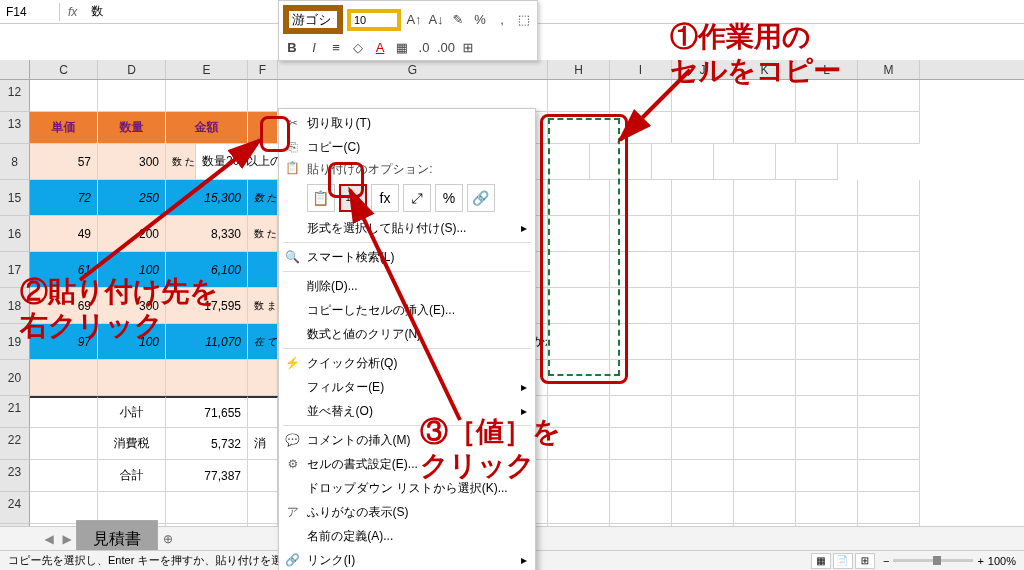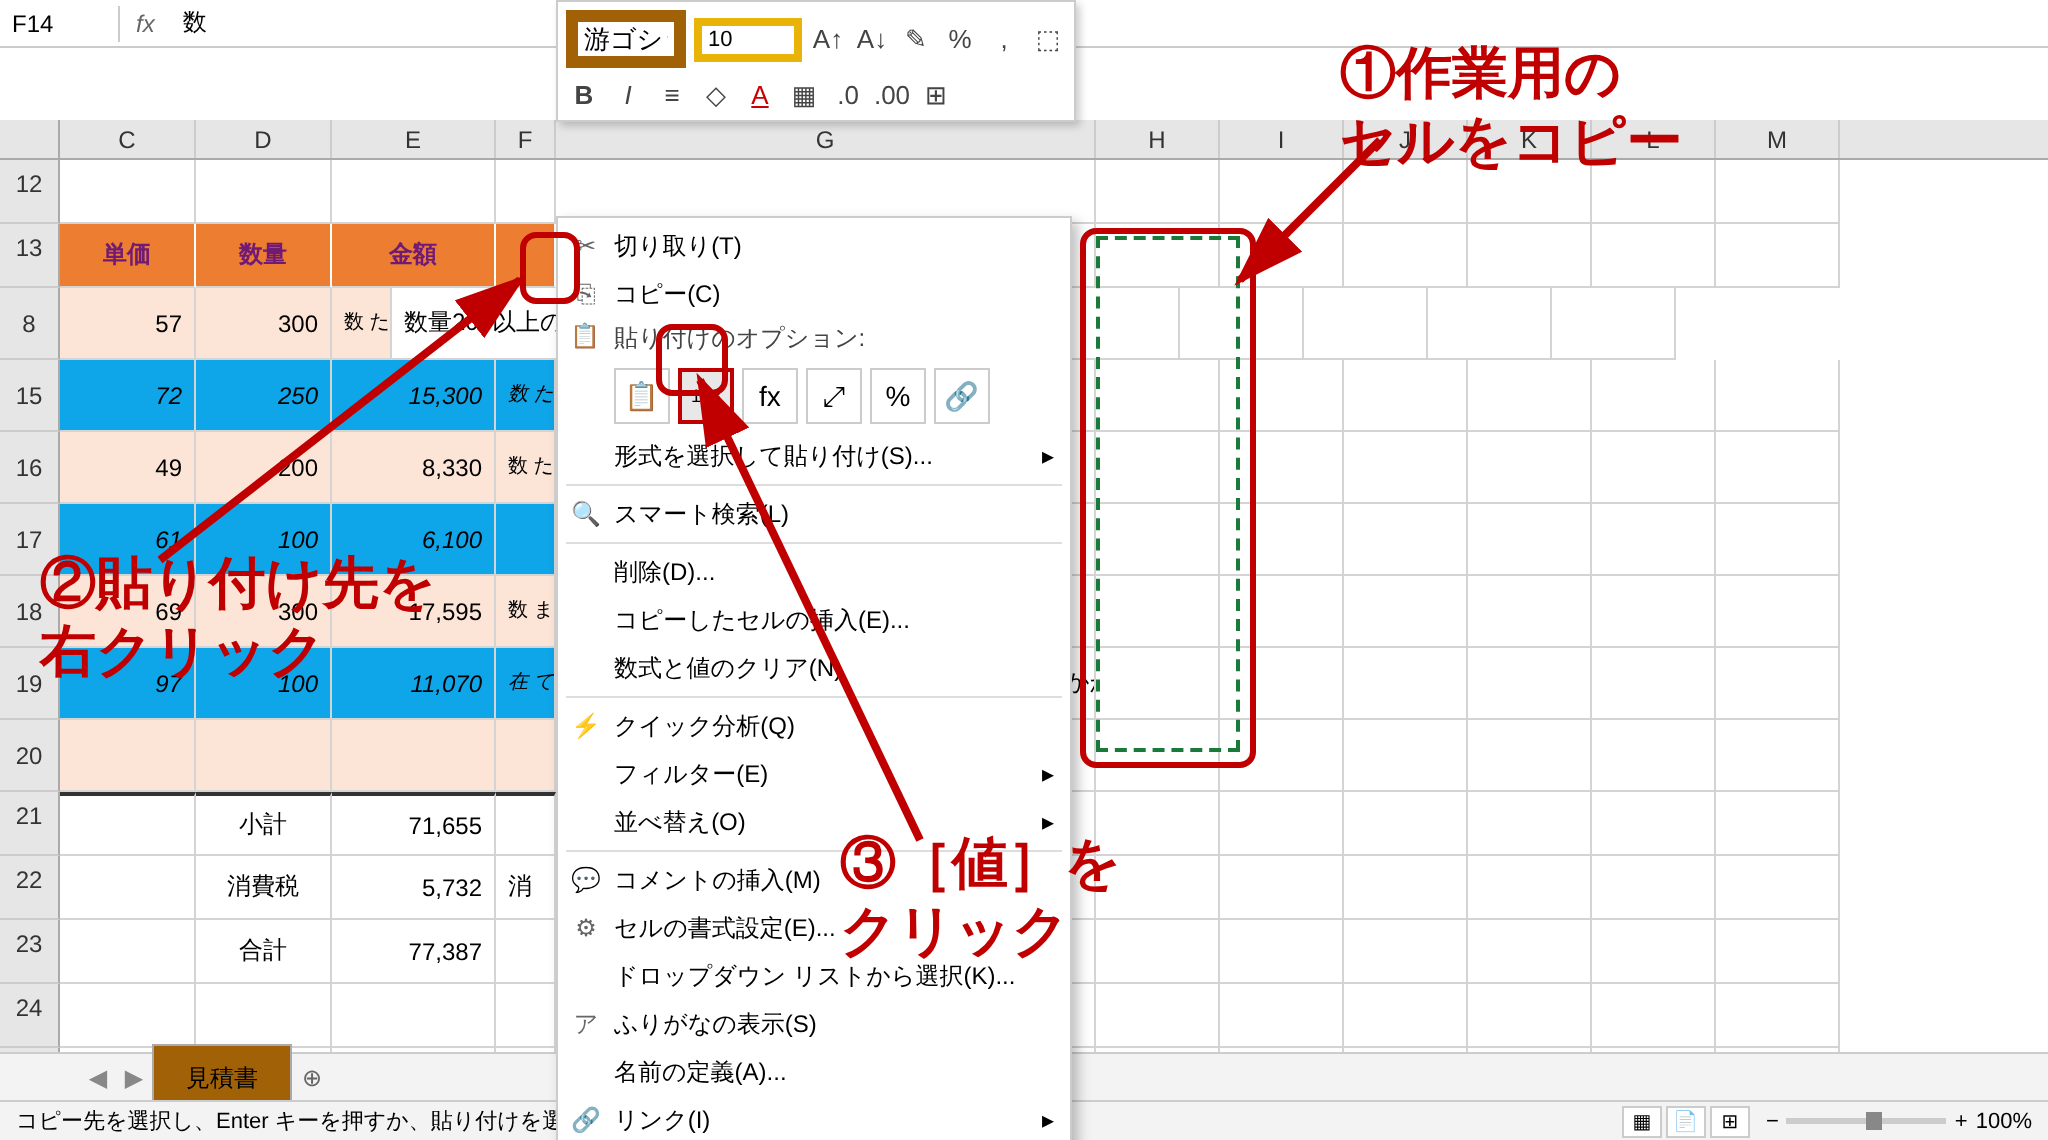--- a/index.html
+++ b/index.html
@@ -57,21 +57,21 @@
 
 
 .anno { position: absolute; font-size: 28px; font-weight: bold; color: #C00000; line-height: 1.2; z-index: 60; pointer-events: none; }
 .red-box { position: absolute; border: 3px solid #C00000; border-radius: 8px; z-index: 55; pointer-events: none; }
 .dashed-box { position: absolute; border: 2px dashed #1a7a3a; z-index: 30; pointer-events: none; }
 .arrow-svg { position: absolute; z-index: 58; pointer-events: none; }
 
 
 .sheet-tabs { position: absolute; bottom: 20px; left: 0; right: 0; height: 24px; background: #f3f3f3; border-top: 1px solid #ccc; display: flex; align-items: center; padding-left: 40px; }
 .nav-arrow { width: 18px; text-align: center; color: #888; }
-.tab { padding: 8px 16px; background: #a16207; border: 1px solid #aaa; border-bottom: none; font-size: 12px; }
+.tab { padding: 8px 16px; background: #a3a3a3; border: 1px solid #aaa; border-bottom: none; font-size: 16px; }
 .tab-add { width: 20px; text-align: center; color: #666; }
 
 
 .status-bar { position: absolute; bottom: 0; left: 0; right: 0; height: 20px; background: #f3f3f3; border-top: 1px solid #ccc; display: flex; align-items: center; font-size: 11px; padding: 0 8px; }
 .status-bar .spacer { flex: 1; }
 .view-btns { display: flex; gap: 2px; margin-right: 8px; }
 .view-btn { width: 20px; height: 16px; border: 1px solid #ccc; background: #fff; display: flex; align-items: center; justify-content: center; font-size: 10px; }
 .zoom { display: flex; align-items: center; gap: 4px; }
 .zoom-slider { width: 80px; height: 3px; background: #ccc; position: relative; }
 .zoom-thumb { position: absolute; left: 50%; top: -3px; width: 8px; height: 9px; background: #888; }

